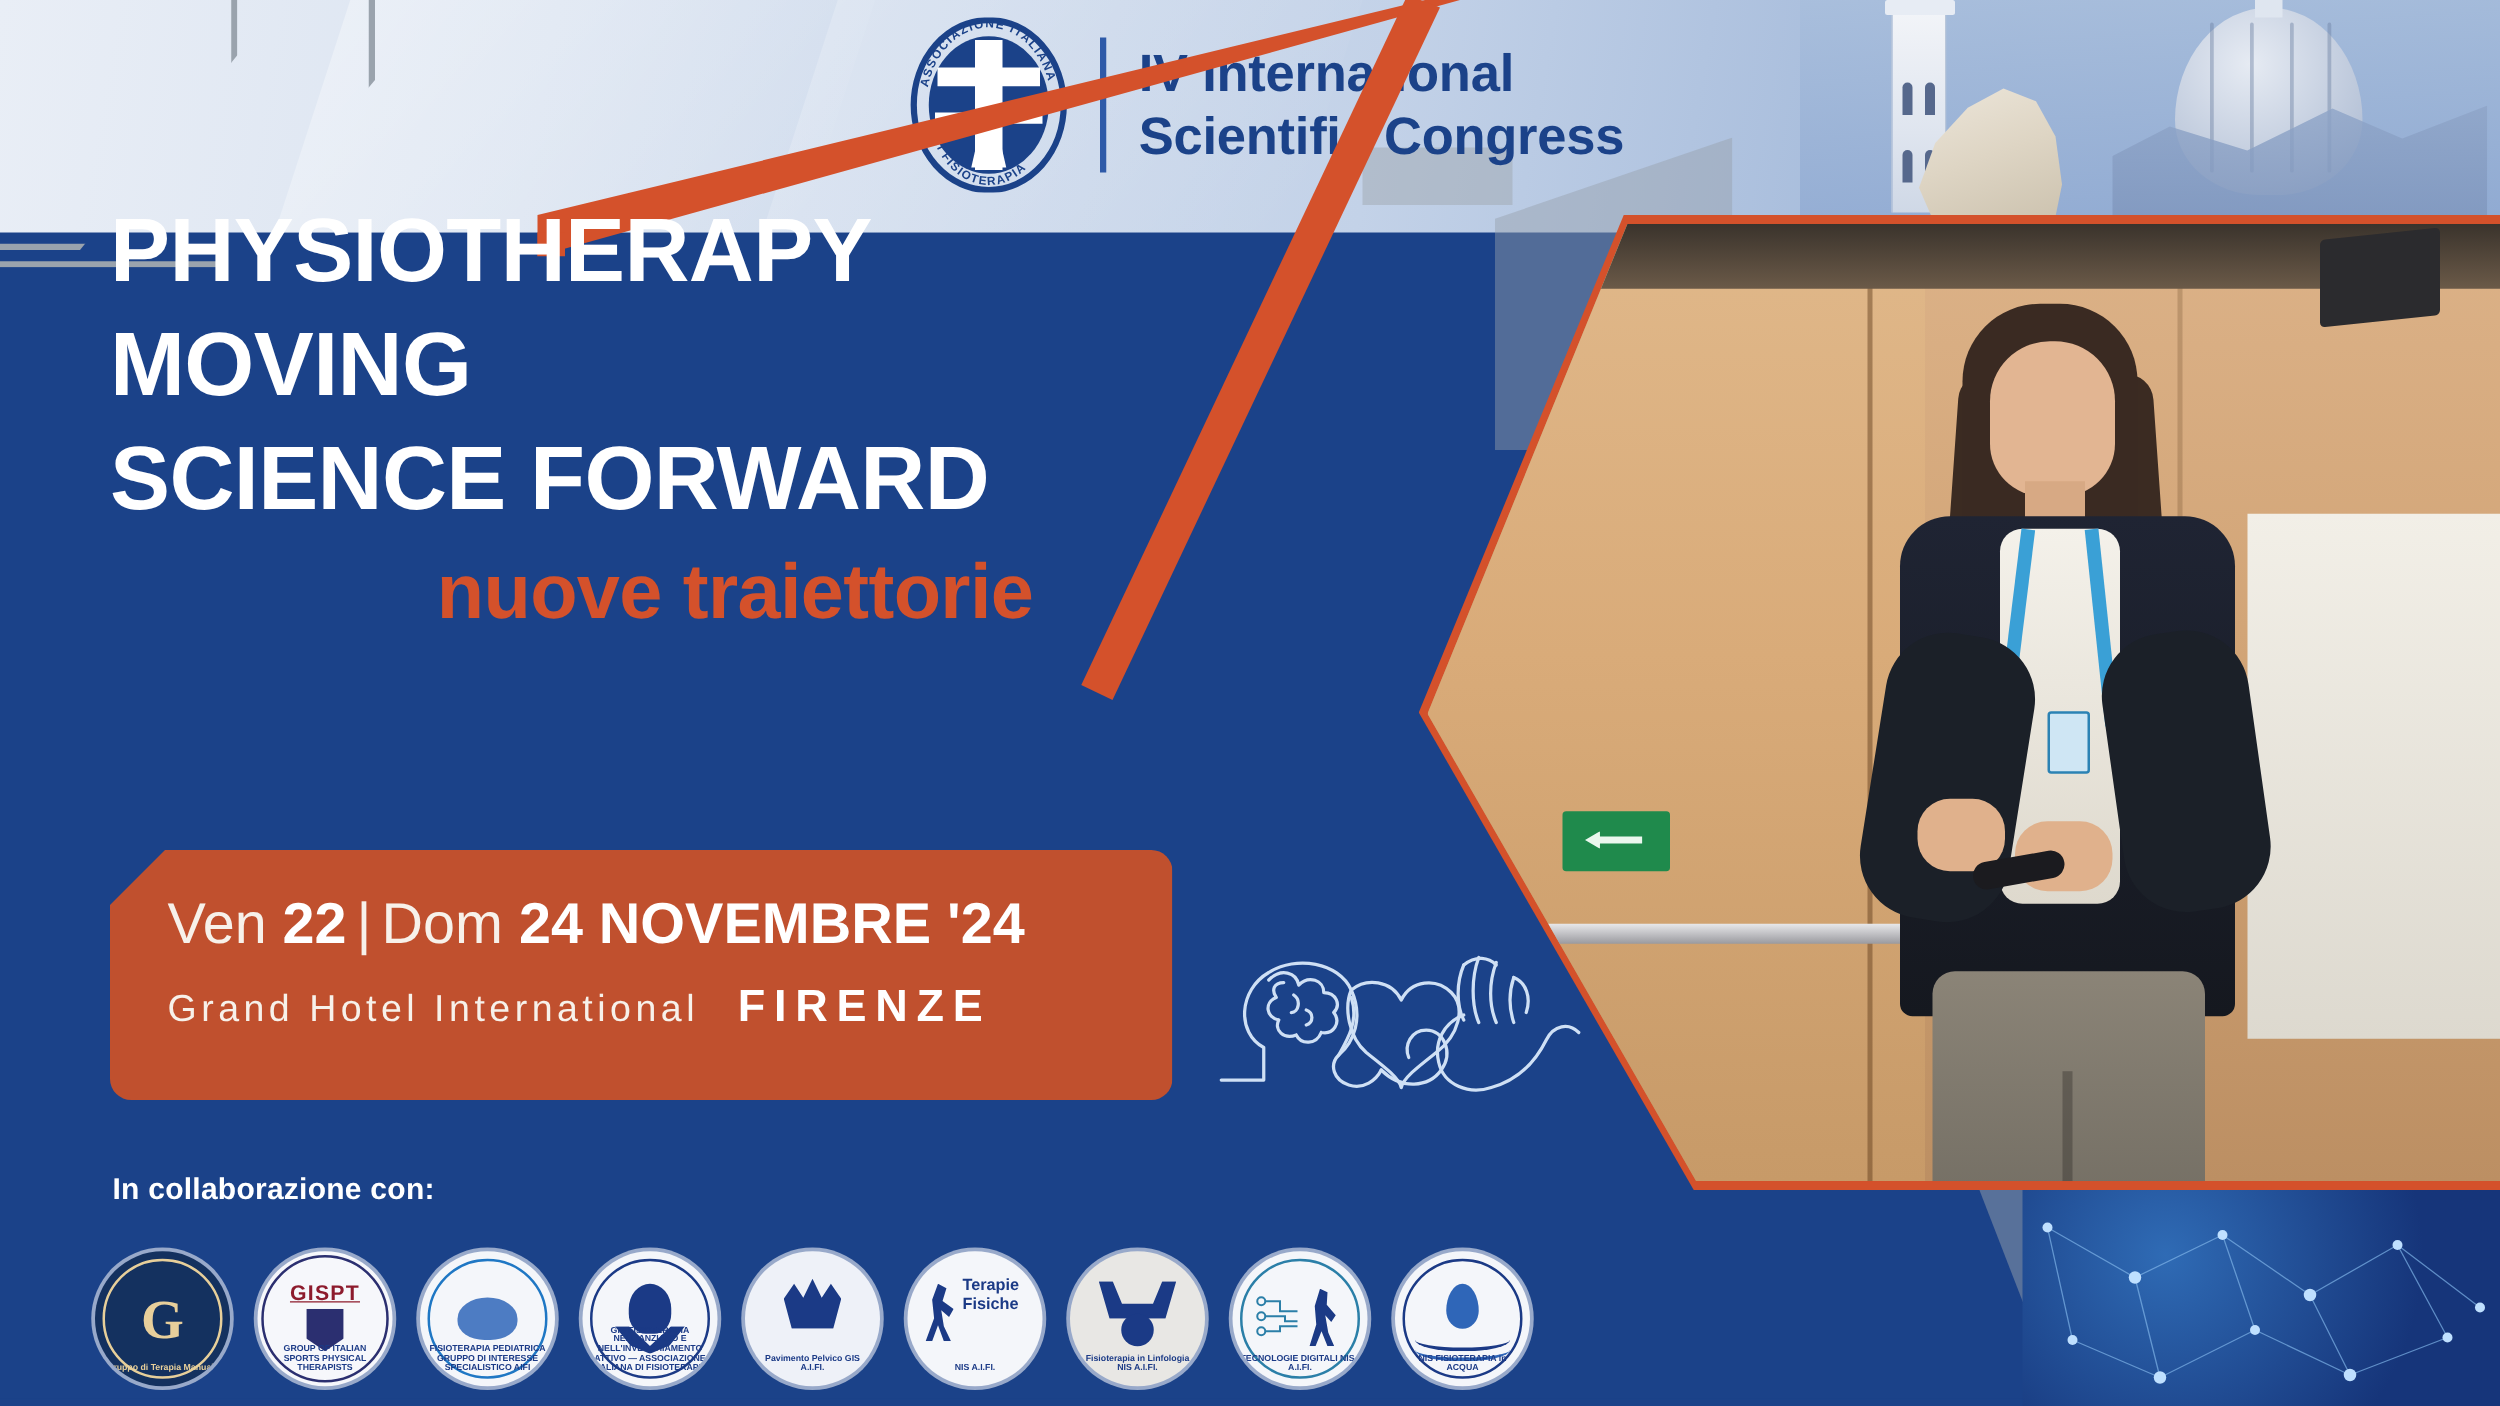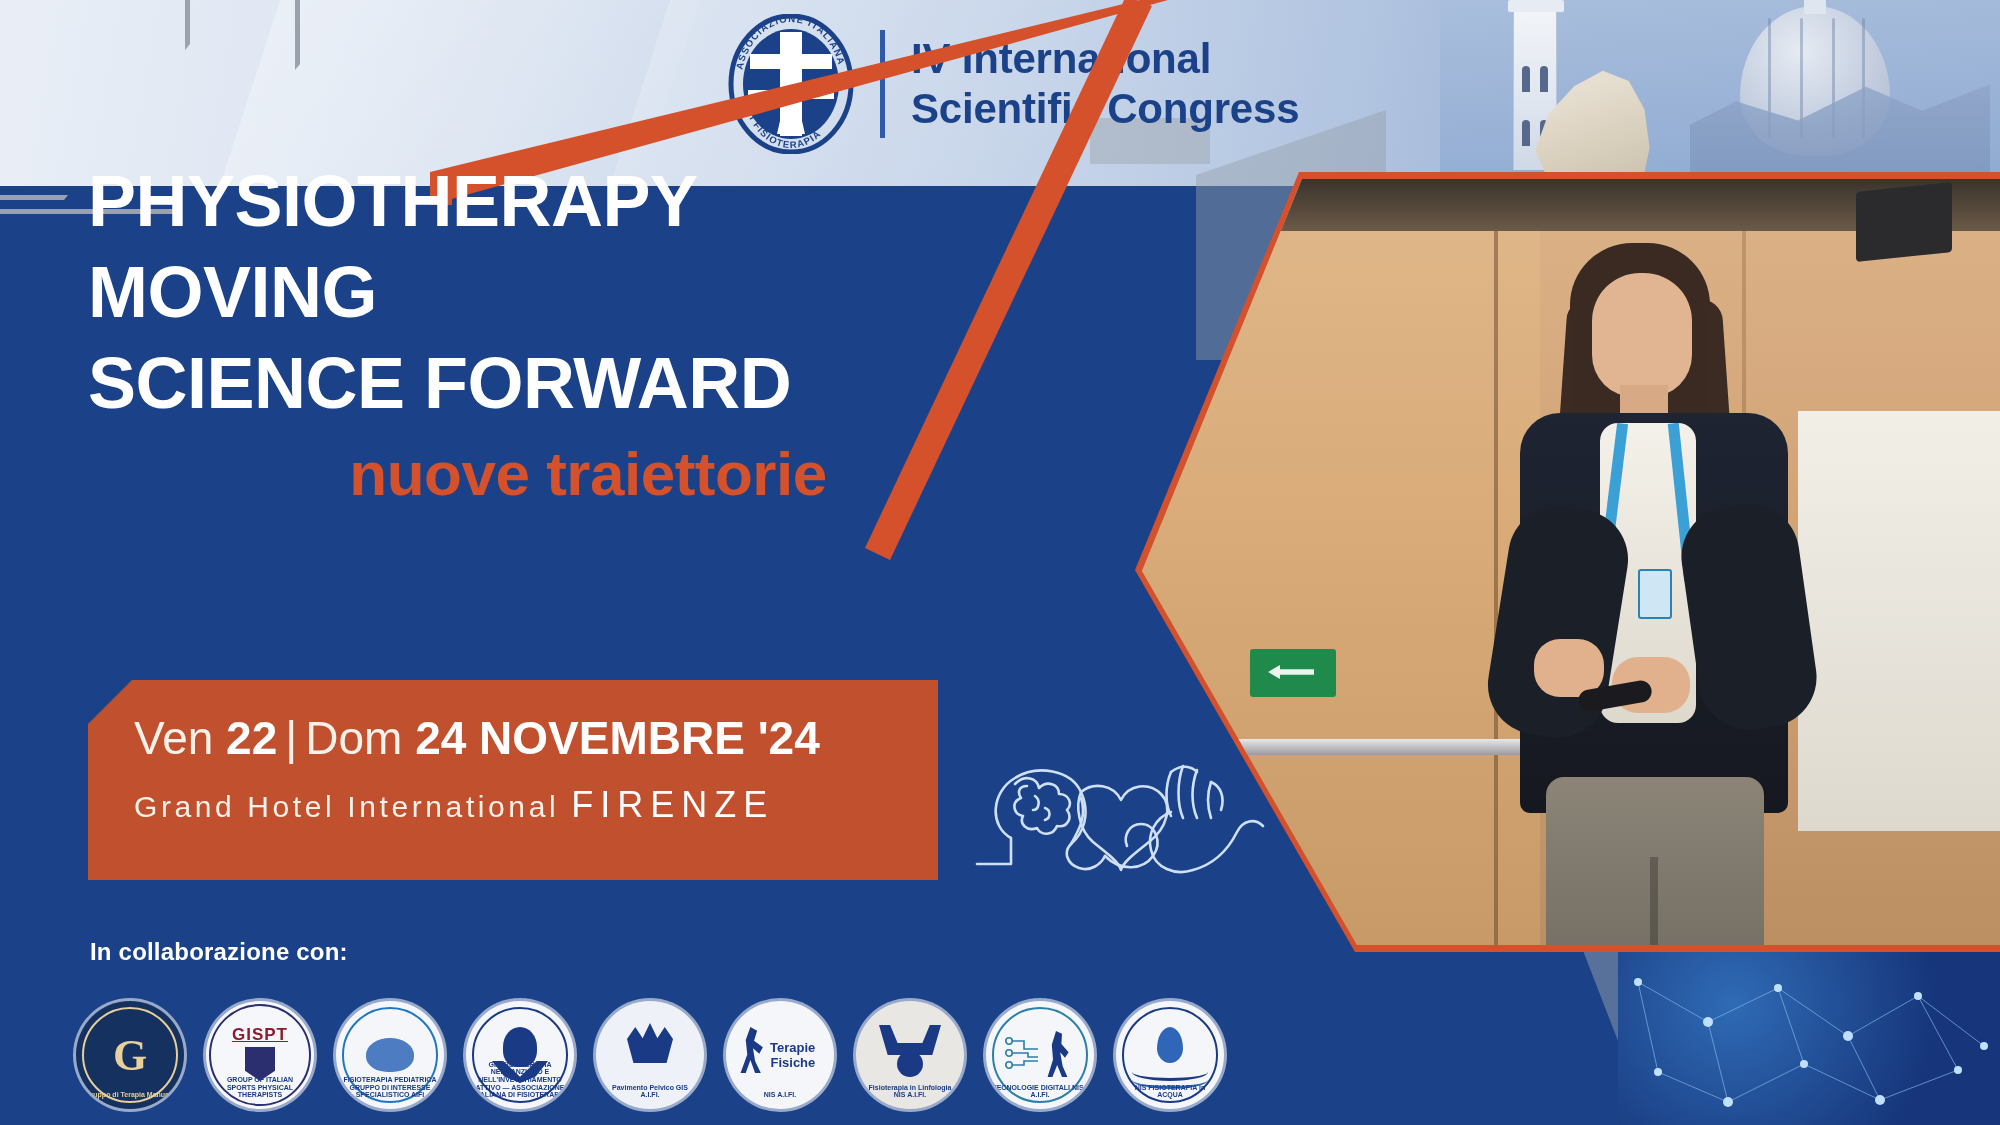--- a/index.html
+++ b/index.html
@@ -140,30 +140,31 @@
     font-size:62px; font-weight:bold; color:#d4512b; line-height:1.0;
     margin-top:22px; letter-spacing:-0.5px;text-align:center;
   }
 
   
   .date-banner {
     position:absolute; left:88px; top:680px; width:850px; height:200px;
     background:#c0502e;
     clip-path:polygon(44px 0,100% 0,100% 100%,0 100%,0 44px);
     padding:34px 0 0 46px;
+    border-radius:17px;
   }
   .date-line {
     color:#f7f1ea; font-size:46px; line-height:1.05; white-space:nowrap;
   }
   .date-line b { font-weight:bold; color:#ffffff; }
   .date-line .pipe { padding:0 8px; font-weight:400; }
   .venue-line {
     margin-top:22px; color:#f7f1ea; font-size:30px; letter-spacing:3.6px; white-space:nowrap;
   }
-  .venue-line b { font-size:36px; font-weight:normal; letter-spacing:7px; color:#ffffff; }
+  .venue-line b { font-size:36px; font-weight:bold; letter-spacing:7px; color:#ffffff;margin-left:19px; }
 
   
   .lineart { position:absolute; left:975px; top:752px; width:290px; height:140px; }
 
   
   .video-panel {
     position:absolute; left:1135px; top:172px; width:880px; height:780px;
     background:#d4512b;
     clip-path:polygon(164px 0,100% 0,100% 100%,220px 100%,0 398px);
   }
@@ -492,21 +493,21 @@
     </div>
 
     <div class="logo logo-6">
       <div class="lg-hand" style="position:absolute;top:22px"></div>
       <div class="lg-txt">Pavimento Pelvico GIS A.I.FI.</div>
     </div>
 
     <div class="logo">
       <div style="position:absolute;left:14px;top:26px;width:26px;height:46px;background:#1b3a86;
                   clip-path:polygon(40% 0,66% 8%,54% 30%,88% 44%,74% 58%,50% 46%,58% 74%,80% 100%,58% 100%,40% 72%,22% 100%,2% 100%,28% 60%,22% 28%)"></div>
-      <div style="position:absolute;left:44px;top:40px;font-size:13px;font-weight:bold;color:#1b3a86;line-height:1.15;text-align:right">Terapie<br>Fisiche</div>
+      <div style="position:absolute;left:44px;top:20px;font-size:13px;font-weight:bold;color:#1b3a86;line-height:1.15;text-align:left">Terapie<br>Fisiche</div>
       <div class="lg-txt">NIS A.I.FI.</div>
     </div>
 
     <div class="logo" style="background:#e8e7e4">
       <div style="position:absolute;top:24px;width:62px;height:30px;background:#1b3a86;
                   clip-path:polygon(0 0,18% 0,30% 60%,70% 60%,82% 0,100% 0,86% 100%,14% 100%)"></div>
       <div style="position:absolute;top:50px;width:26px;height:26px;background:#1b3a86;border-radius:50%"></div>
       <div class="lg-txt">Fisioterapia in Linfologia NIS A.I.FI.</div>
     </div>
 

